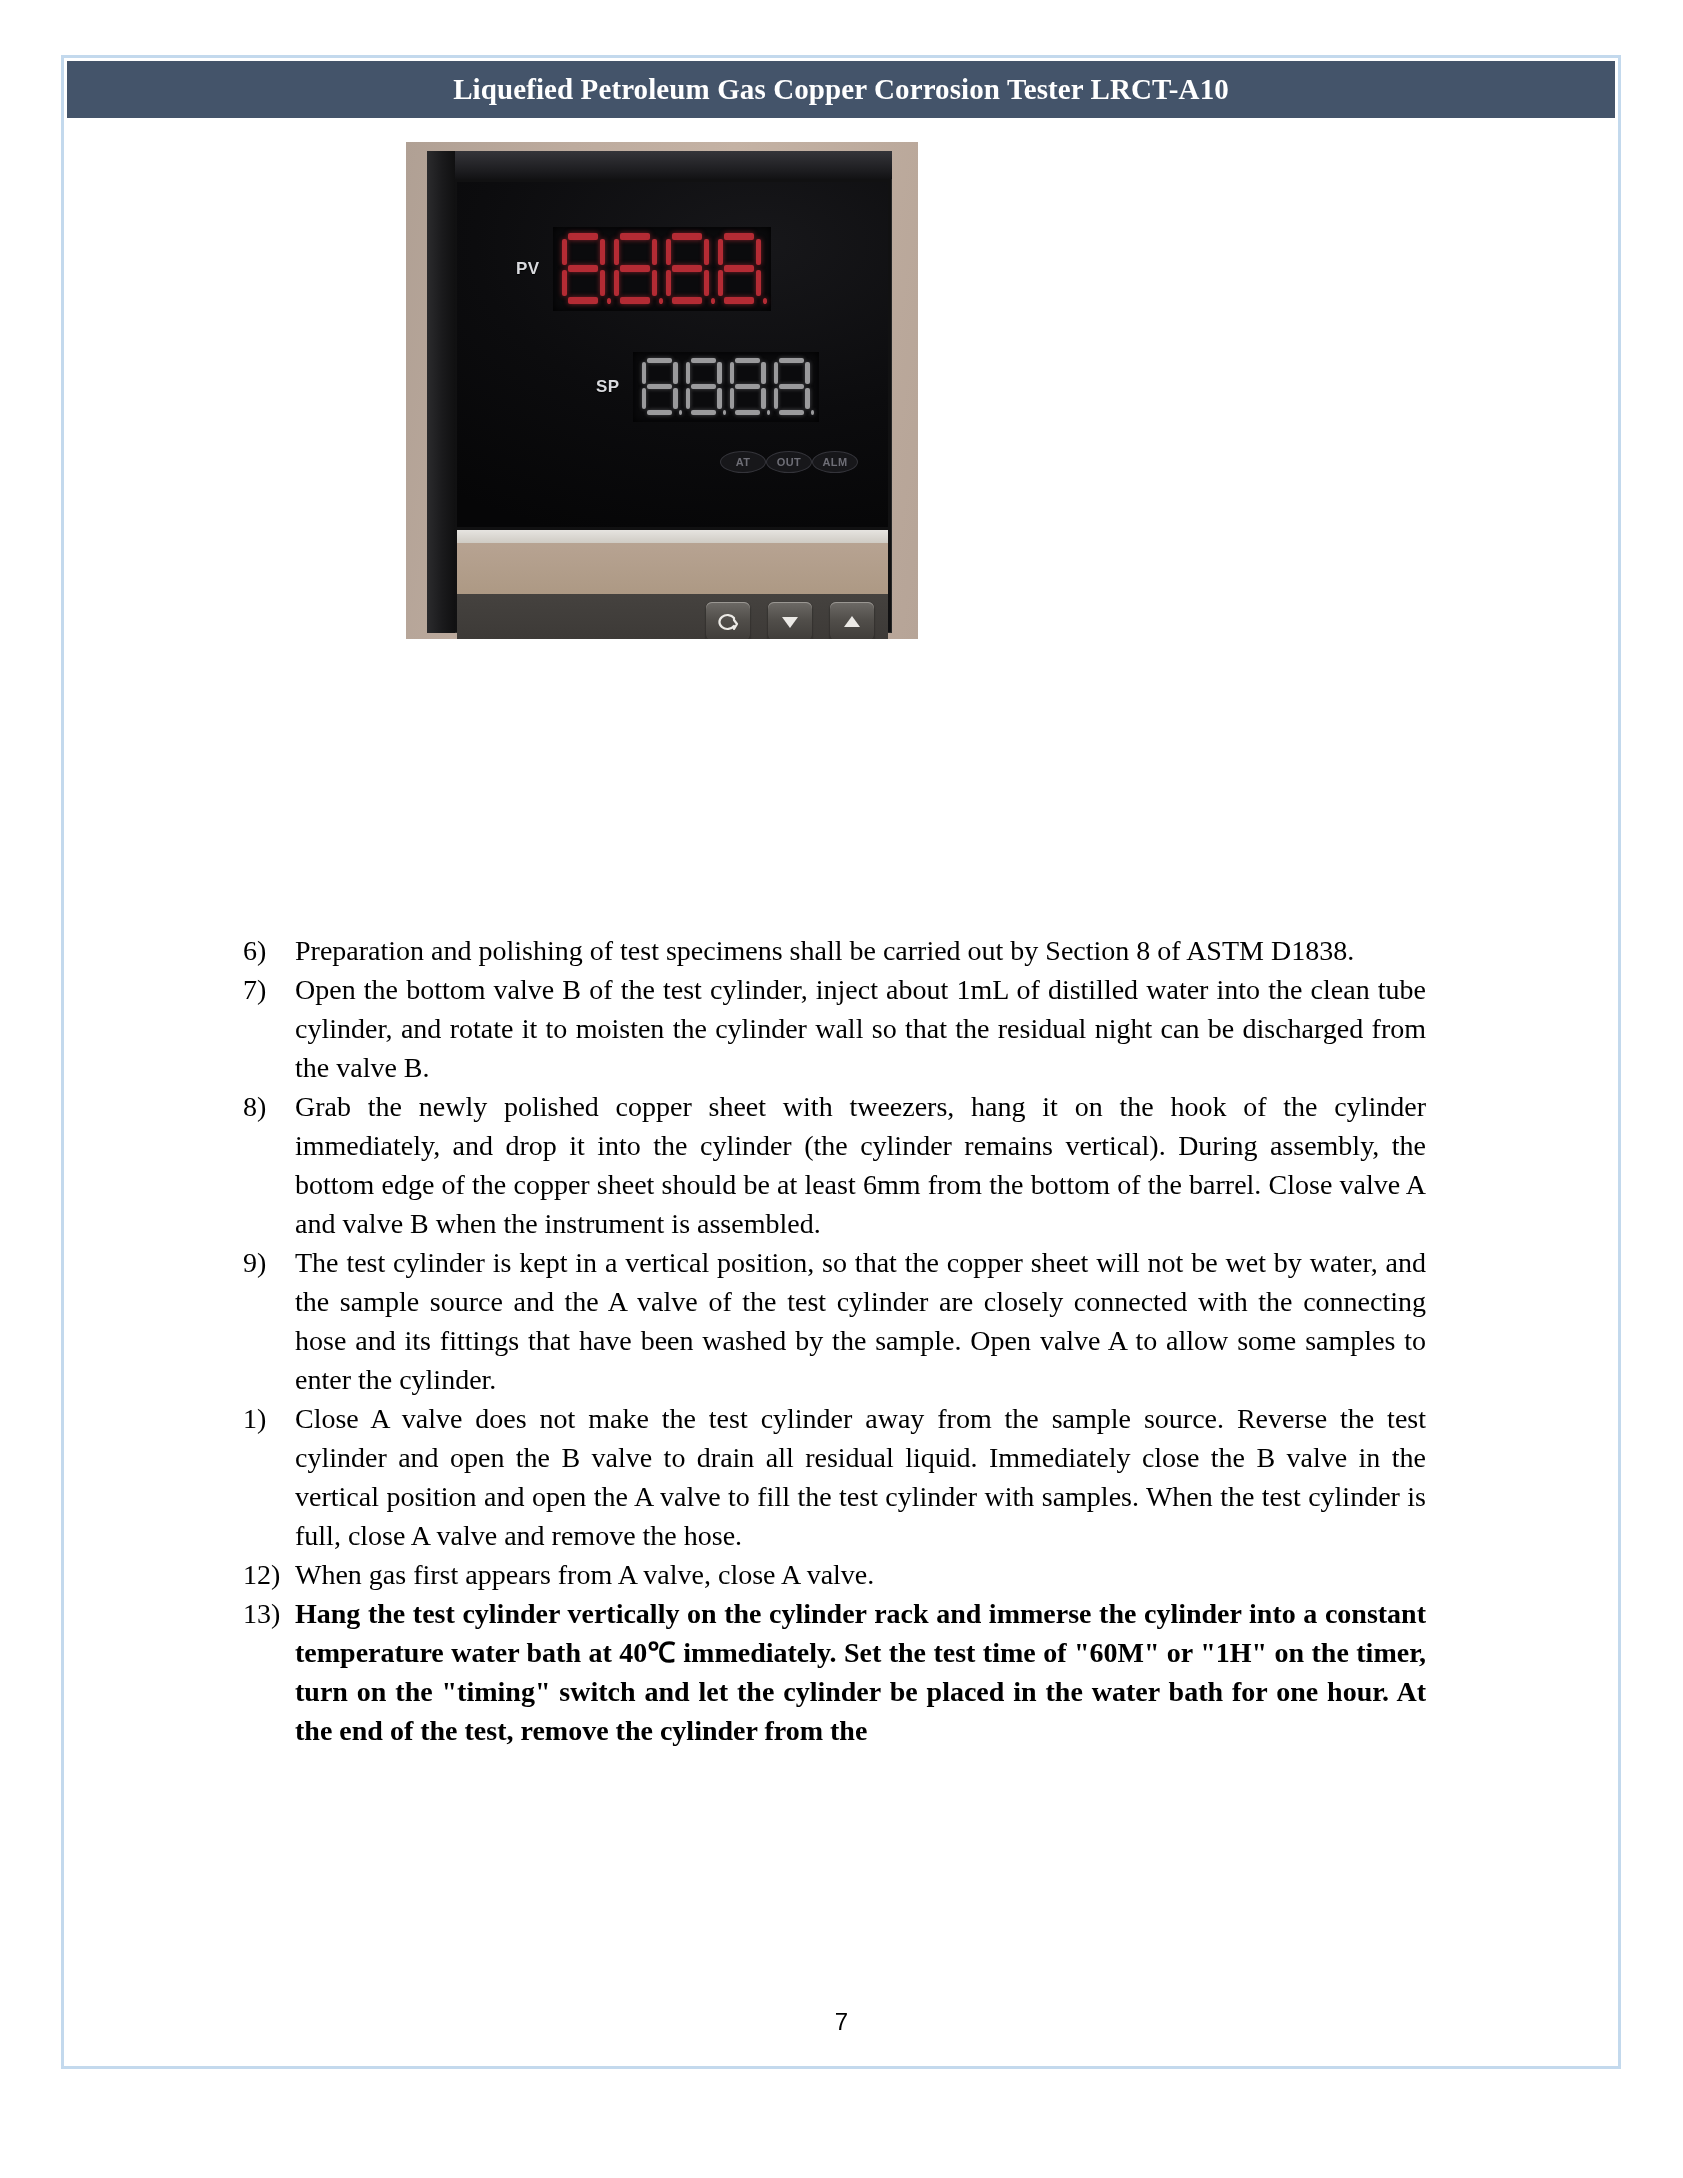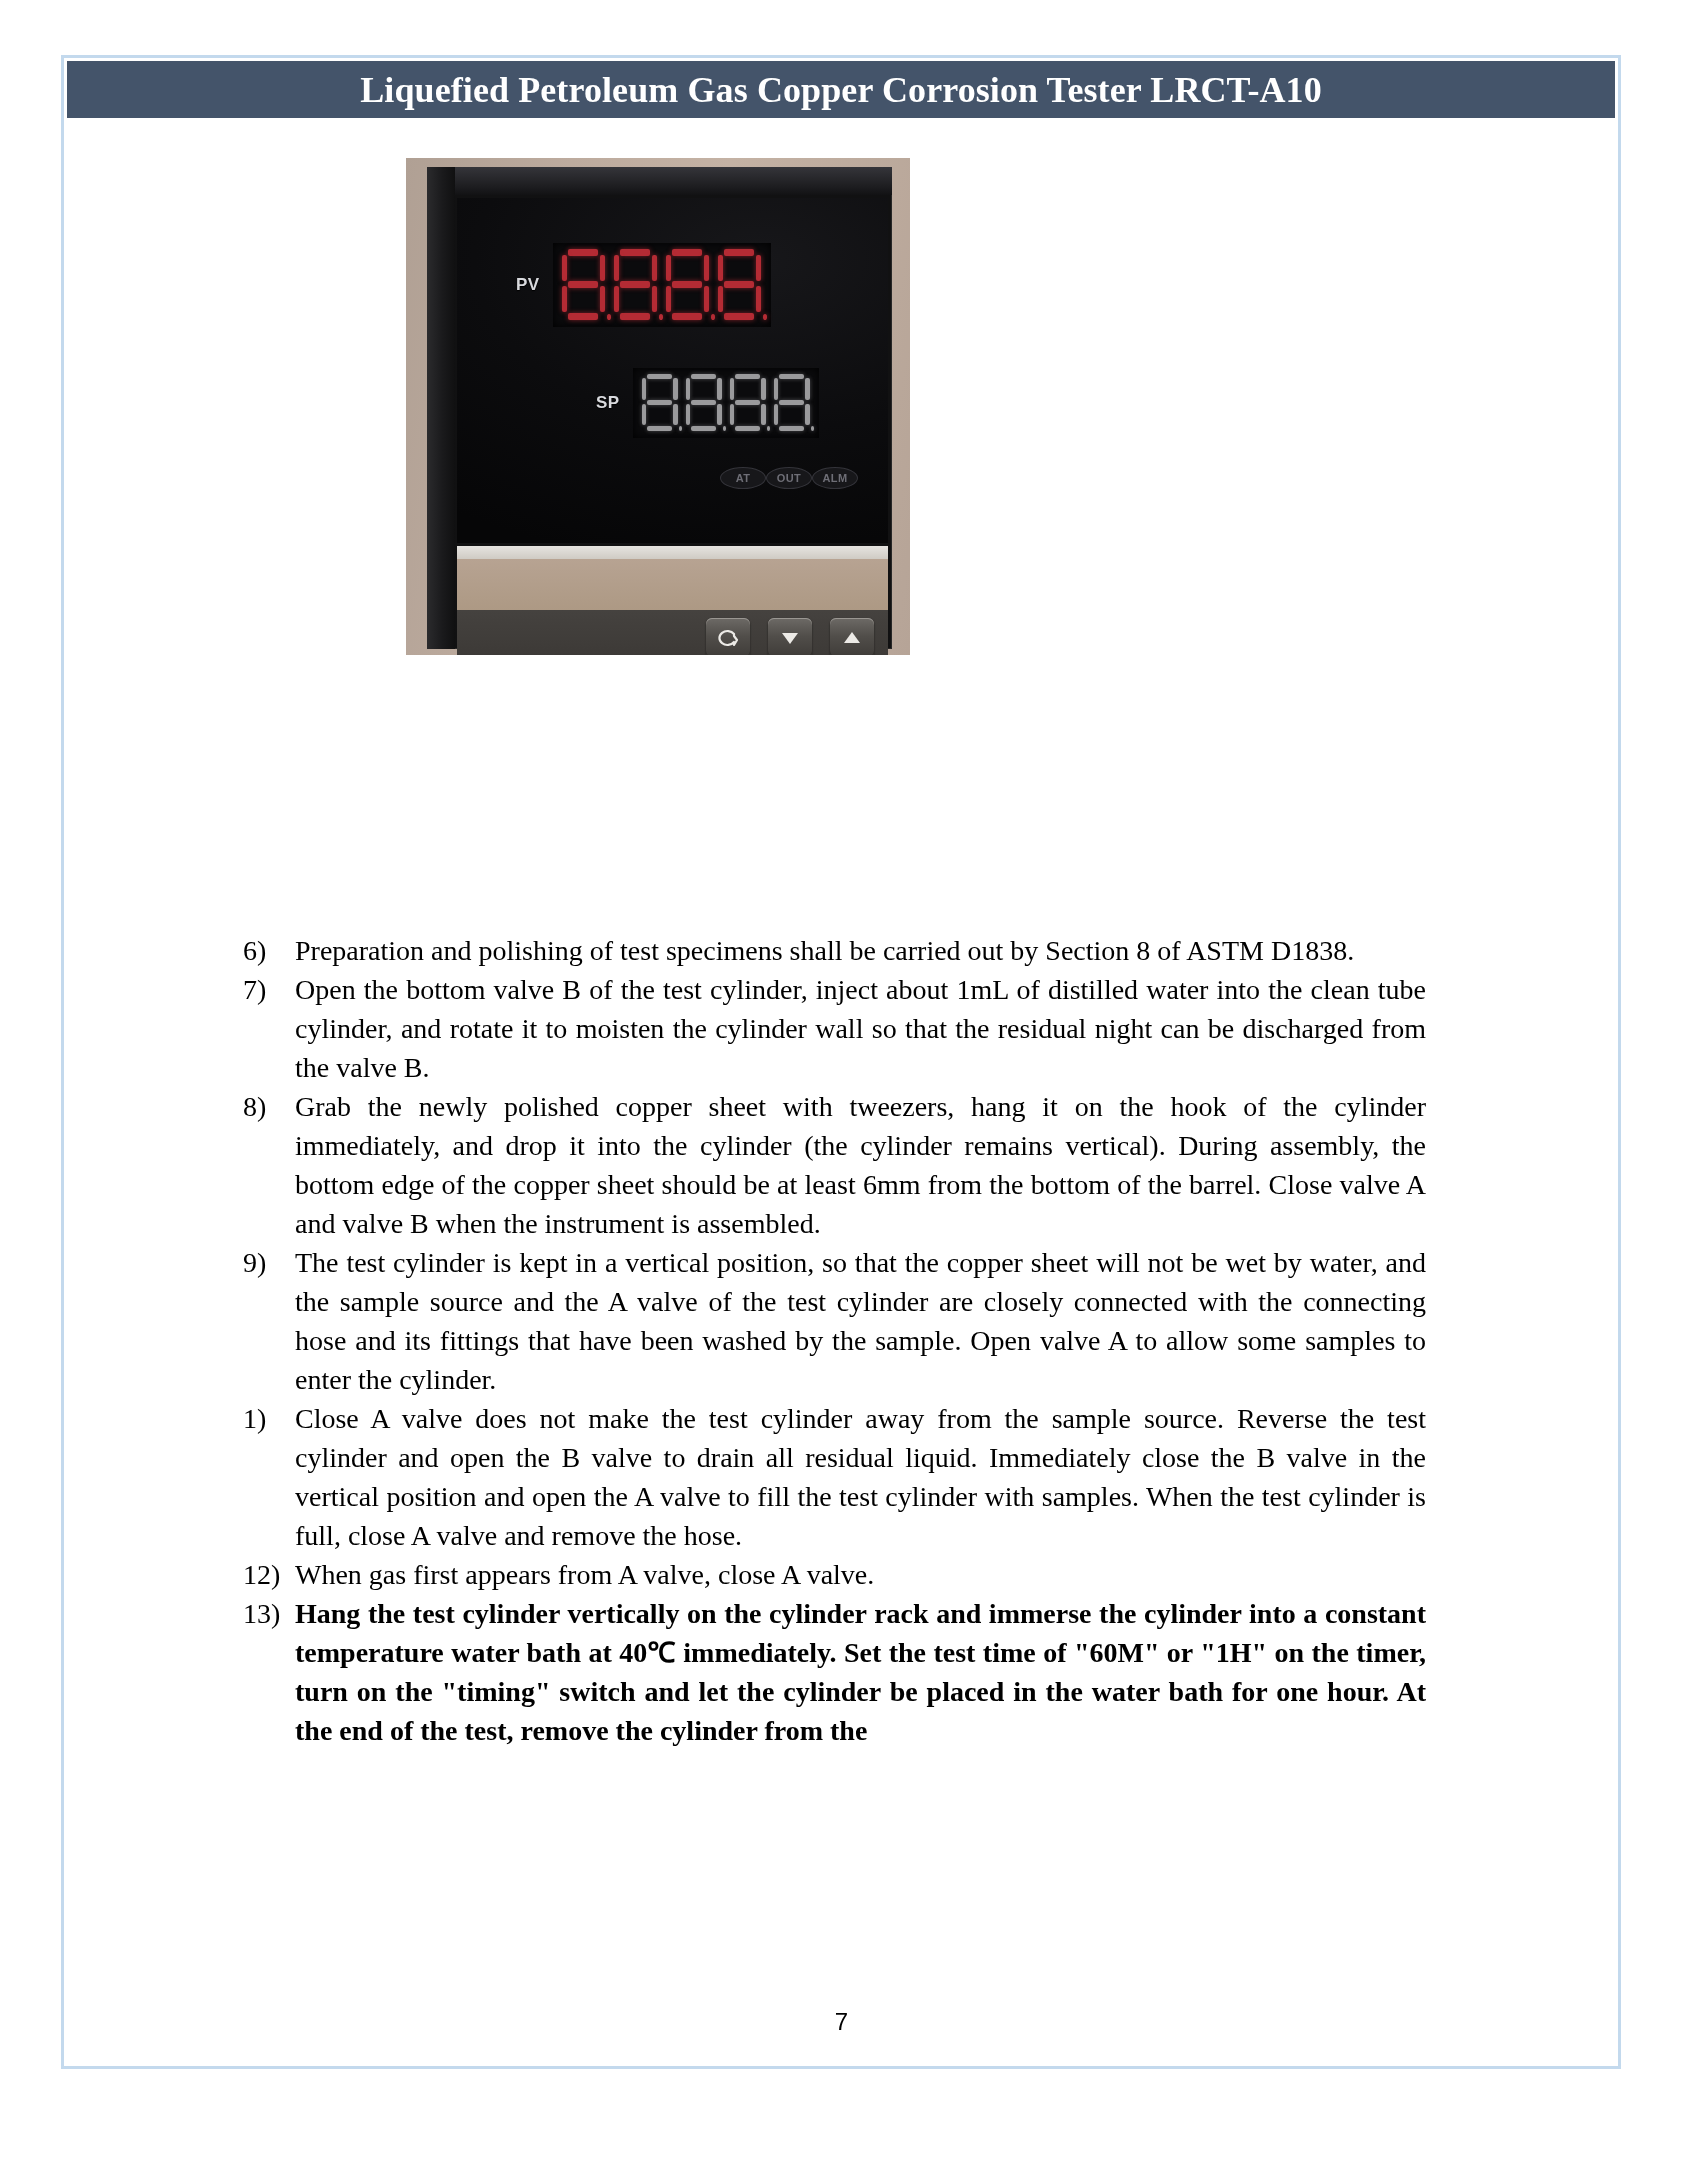--- a/index.html
+++ b/index.html
@@ -44,33 +44,34 @@
     background: #44546a;
     display: flex;
     align-items: center;
     justify-content: center;
     box-sizing: border-box;
   }
   .banner-title {
     color: #ffffff;
     font-family: "Liberation Serif", serif;
     font-weight: bold;
-    font-size: 36px;
+    font-size: 29px;
     letter-spacing: 0.1px;
     white-space: nowrap;
     text-align: center;
   }
 
   
   .figure {
     position: absolute;
     left: 406px;
-    top: 158px;
+    top: 142px;
     width: 504px;
     height: 497px;
+    padding-left: 8px;
   }
   
   .photo {
     position: absolute;
     inset: 0;
     background: linear-gradient(100deg, #b0a094 0%, #bdab9e 28%, #c4b2a4 55%, #b6a497 100%);
     overflow: hidden;
   }
   
   .device {

